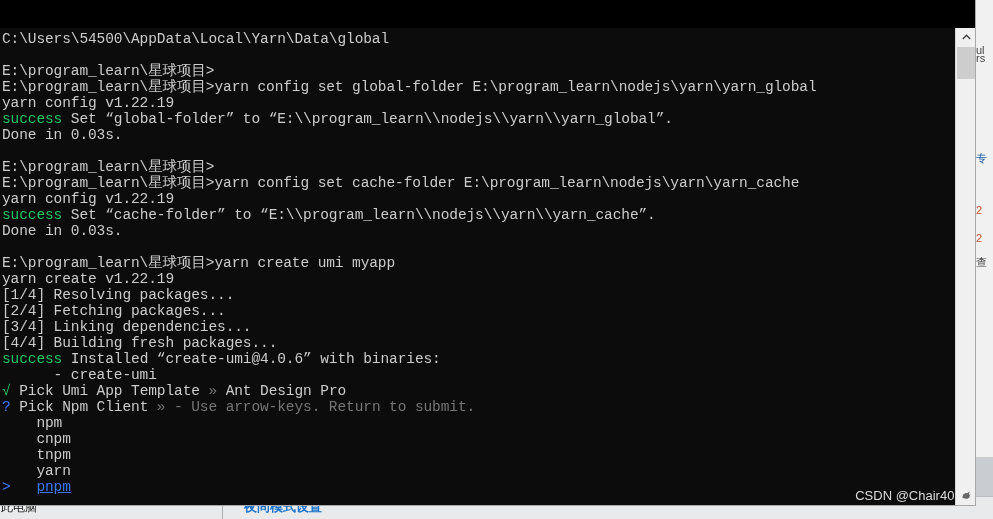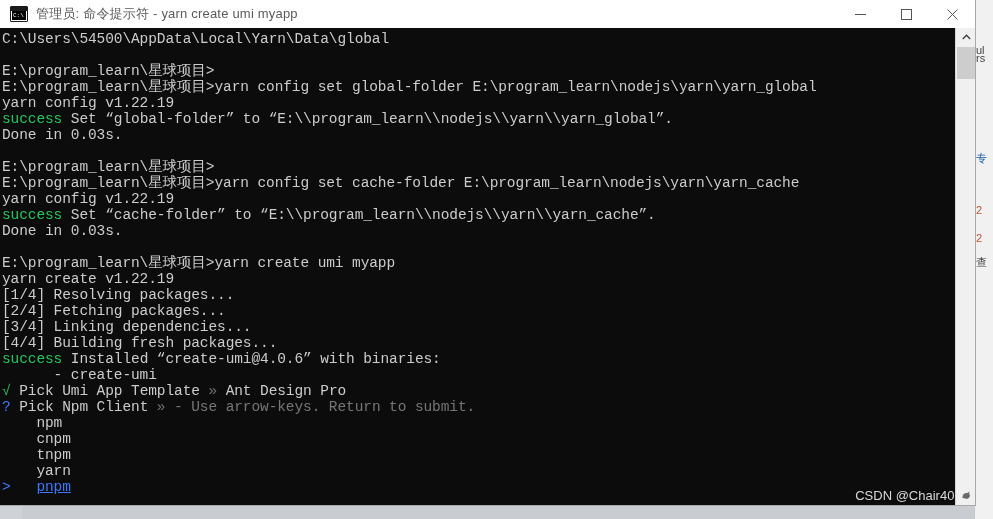--- a/index.html
+++ b/index.html
@@ -34,21 +34,21 @@
     width: 26px;
     font-size: 11px;
     color: #1b1b1b;
     text-shadow: 0 0 2px rgba(255,255,255,.9);
     line-height: 11px;
     white-space: nowrap;
   }
   #desktop-right-col {
     position: absolute;
     right: 0; top: 0;
-    width: 18px; height: 519px;
+    width: 18px; height: 457px;
     background: #f1f1f1;
     border-left: 1px solid #c6c6c6;
     overflow: hidden;
   }
   .bg-right-text {
     position: absolute;
     left: 1px;
     font-size: 11px;
     line-height: 12px;
     color: #444;
@@ -251,46 +251,29 @@
 
   <div id="desktop-right-col">
     <span class="bg-right-text" style="top:44px">ul</span>
     <span class="bg-right-text" style="top:52px">rs</span>
     <span class="bg-right-text cjk" style="top:152px">专</span>
     <span class="bg-right-text num" style="top:204px">2</span>
     <span class="bg-right-text num" style="top:232px">2</span>
     <span class="bg-right-text" style="top:256px">查</span>
   </div>
 
+  <div id="bottom-strip">
+    <span id="bottom-left-label">此电脑</span>
+    <div id="bottom-divider"></div>
+    <span id="bottom-link">夜间模式设置</span>
+  </div>
 </div>
 
 <div id="console-window">
 
-  <div id="titlebar">
-    <div id="title-icon"></div>
-    <div id="title-text">管理员: 命令提示符 - yarn  create umi myapp</div>
-    <div id="win-controls">
-      <div class="win-btn">
-        <svg width="11" height="11" viewBox="0 0 11 11">
-            <line x1="0" y1="5.5" x2="11" y2="5.5" stroke="#555" stroke-width="1"></line>
-          </svg>
-      </div>
-      <div class="win-btn">
-        <svg width="11" height="11" viewBox="0 0 11 11">
-            <rect x="0.5" y="0.5" width="10" height="10" fill="none" stroke="#555" stroke-width="1"></rect>
-          </svg>
-      </div>
-      <div class="win-btn">
-        <svg width="11" height="11" viewBox="0 0 11 11">
-            <line x1="0.5" y1="0.5" x2="10.5" y2="10.5" stroke="#555" stroke-width="1"></line>
-            <line x1="10.5" y1="0.5" x2="0.5" y2="10.5" stroke="#555" stroke-width="1"></line>
-          </svg>
-      </div>
-    </div>
-  </div>
 
   <div id="console-body">
     <div id="term"><div><span class="t-white">C:\Users\54500\AppData\Local\Yarn\Data\global</span></div><div class="blank"></div><div><span class="t-white">E:\program_learn\星球项目&gt;</span></div><div><span class="t-white">E:\program_learn\星球项目&gt;yarn config set global-folder E:\program_learn\nodejs\yarn\yarn_global</span></div><div><span class="t-white">yarn config v1.22.19</span></div><div><span class="t-green">success</span><span class="t-white"> Set “global-folder” to “E:\\program_learn\\nodejs\\yarn\\yarn_global”.</span></div><div><span class="t-white">Done in 0.03s.</span></div><div class="blank"></div><div><span class="t-white">E:\program_learn\星球项目&gt;</span></div><div><span class="t-white">E:\program_learn\星球项目&gt;yarn config set cache-folder E:\program_learn\nodejs\yarn\yarn_cache</span></div><div><span class="t-white">yarn config v1.22.19</span></div><div><span class="t-green">success</span><span class="t-white"> Set “cache-folder” to “E:\\program_learn\\nodejs\\yarn\\yarn_cache”.</span></div><div><span class="t-white">Done in 0.03s.</span></div><div class="blank"></div><div><span class="t-white">E:\program_learn\星球项目&gt;yarn create umi myapp</span></div><div><span class="t-white">yarn create v1.22.19</span></div><div><span class="t-white">[1/4] Resolving packages...</span></div><div><span class="t-white">[2/4] Fetching packages...</span></div><div><span class="t-white">[3/4] Linking dependencies...</span></div><div><span class="t-white">[4/4] Building fresh packages...</span></div><div><span class="t-green">success</span><span class="t-white"> Installed “create-umi@4.0.6” with binaries:</span></div><div><span class="t-white">      - create-umi</span></div><div><span class="t-green">√</span><span class="t-white"> Pick Umi App Template </span><span class="t-dim">»</span><span class="t-white"> Ant Design Pro</span></div><div><span class="t-cyan">?</span><span class="t-white"> Pick Npm Client </span><span class="t-dim">» - Use arrow-keys. Return to submit.</span></div><div><span class="t-white">    npm</span></div><div><span class="t-white">    cnpm</span></div><div><span class="t-white">    tnpm</span></div><div><span class="t-white">    yarn</span></div><div><span class="t-arrow">&gt;</span><span class="t-white">   </span><span class="t-sel">pnpm</span></div></div>
 
     <div id="scrollbar">
       <div id="sb-up">
         <svg width="9" height="6" viewBox="0 0 9 6">
             <polyline points="0.8,5 4.5,1.2 8.2,5" fill="none" stroke="#3c3c3c" stroke-width="1.3"></polyline>
           </svg>
       </div>

